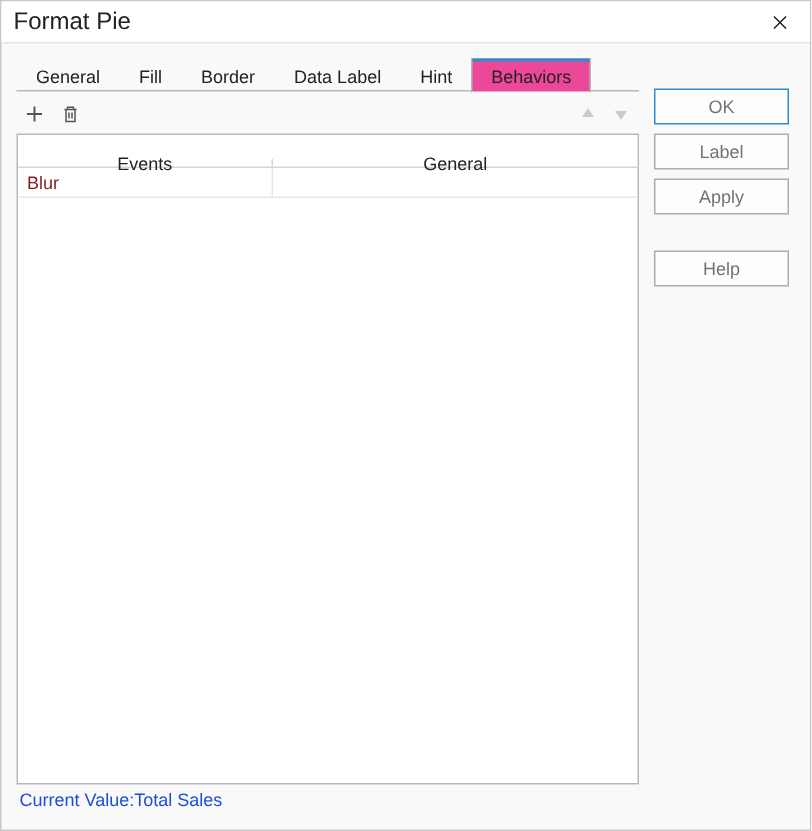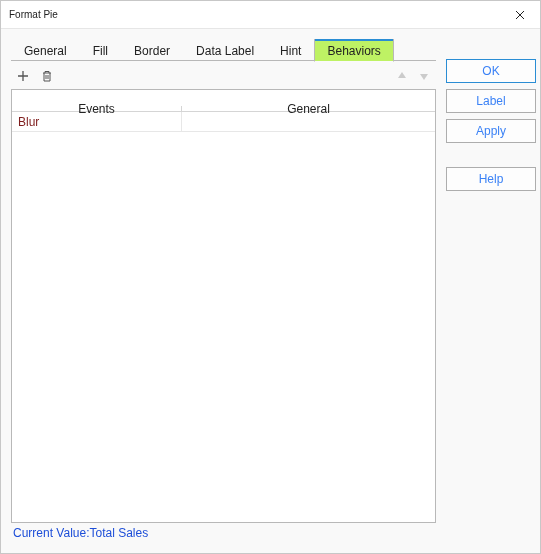--- a/index.html
+++ b/index.html
@@ -22,32 +22,32 @@
   }
   .titlebar {
     height: 28px;
     background: #fff;
     display: flex;
     align-items: center;
     justify-content: space-between;
     padding: 0 0 0 8px;
     border-bottom: 1px solid #e6e6e6;
   }
-  .titlebar .title { font-size: 10px; color: #222; }
+  .titlebar .title { font-size: 16px; color: #222; }
   .titlebar .close {
     width: 40px; height: 28px;
     display: flex; align-items: center; justify-content: center;
     color: #222;
   }
   .titlebar .close svg { width: 10px; height: 10px; }
   .content {
     flex: 1;
     display: flex;
     gap: 10px;
-    padding: 8px 4px 10px 10px;
+    padding: 8px 14px 10px 10px;
   }
   .left-col {
     flex: 1;
     display: flex;
     flex-direction: column;
   }
   .right-col {
     width: 90px;
     display: flex;
     flex-direction: column;
@@ -64,21 +64,21 @@
     padding: 4px 12px 3px 12px;
     font-size: 12px;
     border: 1px solid transparent;
     border-bottom: none;
     color: #222;
     cursor: default;
     position: relative;
     background: transparent;
   }
   .tab.active {
-    background: #bef264;
+    background: #ec4899;
     border: 1px solid #b8b8b8;
     border-bottom: 1px solid #fafafa;
     margin-bottom: -1px;
     z-index: 2;
   }
   .tab.active::before {
     content: "";
     position: absolute;
     left: 0; right: 0; top: -1px;
     height: 2px;
@@ -153,21 +153,21 @@
     height: 20px;
     padding: 3px 2px 0 2px;
     font-size: 12px;
     color: #1d4ed8;
   }
   .btn {
     height: 24px;
     border: 1px solid #adadad;
     background: #fdfdfd;
     font-size: 12px;
-    color: #3b82f6;
+    color: #737373;
     text-align: center;
     display: flex;
     align-items: center;
     justify-content: center;
     cursor: default;
   }
   .btn.primary { border-color: #2a8dd4; }
   .gap { height: 12px; }
 </style>
 </head>

